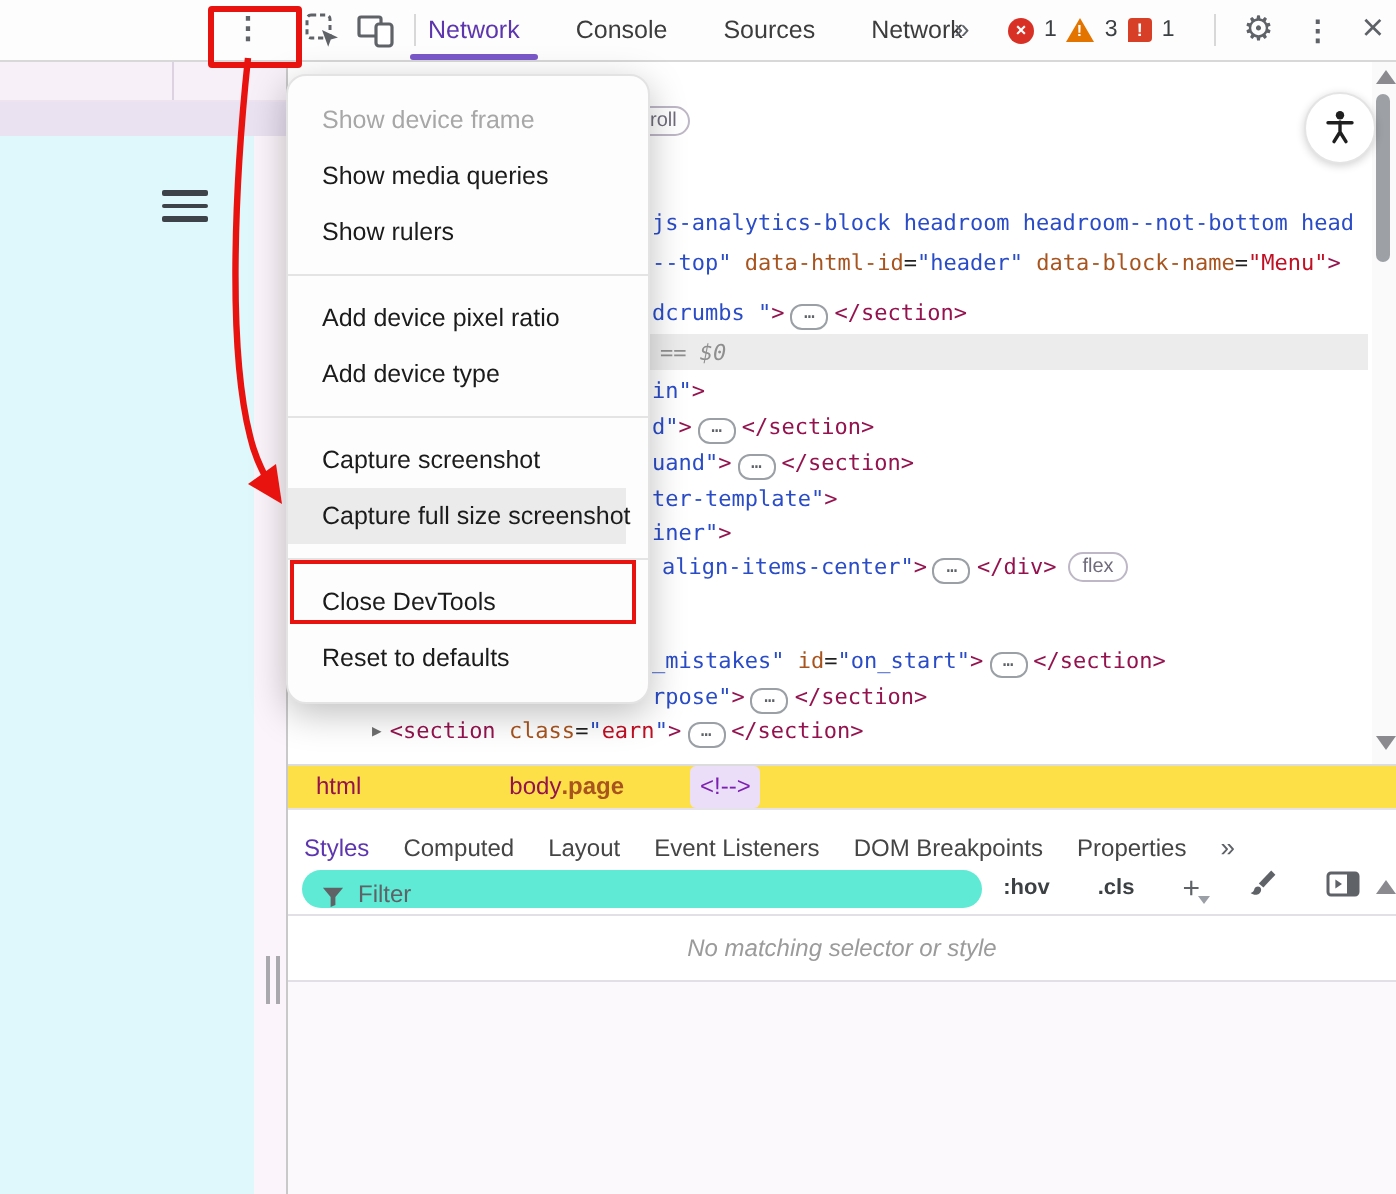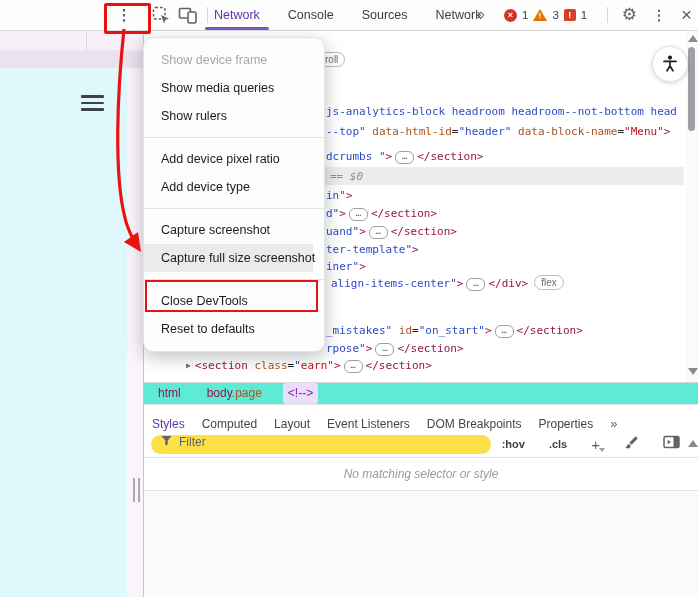--- a/index.html
+++ b/index.html
@@ -52,32 +52,32 @@
   #sb-track{left:686px;top:31px;width:12px;height:351px;background:#fafafa;z-index:3}
   #sb-thumb{left:688px;top:47px;width:7px;height:84px;background:#9da0a5;border-radius:4px;z-index:3}
   .tri-up{width:0;height:0;border-left:5px solid transparent;border-right:5px solid transparent;border-bottom:7px solid #8a8a8f;z-index:3}
   .tri-down{width:0;height:0;border-left:5px solid transparent;border-right:5px solid transparent;border-top:7px solid #8a8a8f;z-index:3}
 
   
   #a11y-btn{left:652px;top:46px;width:34px;height:34px;border-radius:50%;background:#fff;border:1px solid #e4e4e4;
      box-shadow:0 1px 4px rgba(0,0,0,.18);z-index:3;display:flex;align-items:center;justify-content:center}
 
   
-  #crumb-bar{left:144px;top:382px;width:554px;height:23px;background:#5eead4;border-top:1px solid #dcdcdc;border-bottom:1px solid #e6e2ea;
-     display:flex;align-items:center;gap:16px;padding-left:9px;box-sizing:border-box;z-index:3}
+  #crumb-bar{left:144px;top:382px;width:554px;height:23px;background:#fde047;border-top:1px solid #dcdcdc;border-bottom:1px solid #e6e2ea;
+     display:flex;align-items:center;gap:28px;padding-left:9px;box-sizing:border-box;z-index:3}
   .crumb{font-size:12px;height:21px;line-height:21px;padding:0 5px}
   .crumb-sel{background:#eadef8;border-radius:3px;color:#7d1fb0}
   #styles-tabs{left:152px;top:405px;width:546px;height:26px;display:flex;align-items:flex-end;gap:17px;z-index:3}
   #styles-tabbar{left:144px;top:405px;width:554px;height:26px;background:#fff;border-bottom:1px solid #e3dfe7;z-index:2}
   .stab{font-size:12px;color:#454545;position:relative;cursor:default;white-space:nowrap}
   .stab.active{color:#5d35ae}
   .stab.active::after{content:"";position:absolute;left:-5px;right:-5px;bottom:-7px;height:3px;border-radius:2px;background:#6a44b8}
   #smore{font-size:13px;color:#5f6368;letter-spacing:-2px}
   #filter-bar{left:144px;top:431px;width:554px;height:26px;background:#fff;border-bottom:1px solid #e3dfe7;z-index:3}
-  #filter-box{left:151px;top:435px;width:340px;height:19px;background:#fde047;border-radius:10px;display:flex;align-items:flex-start;
+  #filter-box{left:151px;top:435px;width:340px;height:19px;background:#5eead4;border-radius:10px;display:flex;align-items:flex-end;
      gap:7px;padding-left:10px;box-sizing:border-box;z-index:4}
   #filter-label{font-size:12px;color:#5f6368}
   #style-ctrls{left:500px;top:431px;width:180px;height:26px;display:flex;align-items:center;gap:24px;z-index:4;justify-content:flex-end}
   .sctl{font-size:11px;color:#3c4043;font-weight:bold}
   .plus{font-size:15px;color:#5f6368;font-weight:normal;position:relative}
   .plus::after{content:"";position:absolute;right:-5px;bottom:1px;border-left:3px solid transparent;border-right:3px solid transparent;border-top:4px solid #9aa0a6}
   #empty-row{left:144px;top:458px;width:554px;height:32px;background:#fff;border-bottom:1px solid #e3dfe7;display:flex;
      align-items:center;justify-content:center;z-index:3}
   #empty-msg{font-size:12px;color:#9b9b9b;font-style:italic}
   #styles-rest{left:144px;top:491px;width:554px;height:106px;background:#fcf9fd;z-index:1}
@@ -182,21 +182,21 @@
 
 <div class="abs" id="a11y-btn">
   <svg width="20" height="20" viewBox="0 0 20 20">
     <circle cx="10" cy="3.6" r="2.1" fill="#1f1f1f"></circle>
     <path d="M4 7.4h12M10 7v5M10 12l-3 4.8M10 12l3 4.8" stroke="#1f1f1f" stroke-width="1.7" fill="none" stroke-linecap="round"></path>
   </svg>
 </div>
 
 <div class="abs" id="crumb-bar">
     <span class="crumb"><span style="color: rgb(148, 19, 78);">html</span></span>
-    <span class="crumb"><span style="color: rgb(148, 19, 78);">body</span><span style="color: rgb(168, 84, 30);">.page</span></span>
+    <span class="crumb"><span style="color: rgb(148, 19, 78); margin-left: 36px;">body</span><span style="color: rgb(168, 84, 30); font-weight: bold;">.page</span></span>
     <span class="crumb crumb-sel"><span>&lt;!--&gt;</span></span>
   </div>
 
 <div class="abs" id="styles-tabbar"></div>
 <div class="abs" id="styles-tabs">
     <div class="stab active">Styles</div>
     <div class="stab">Computed</div>
     <div class="stab">Layout</div>
     <div class="stab">Event Listeners</div>
     <div class="stab">DOM Breakpoints</div>

